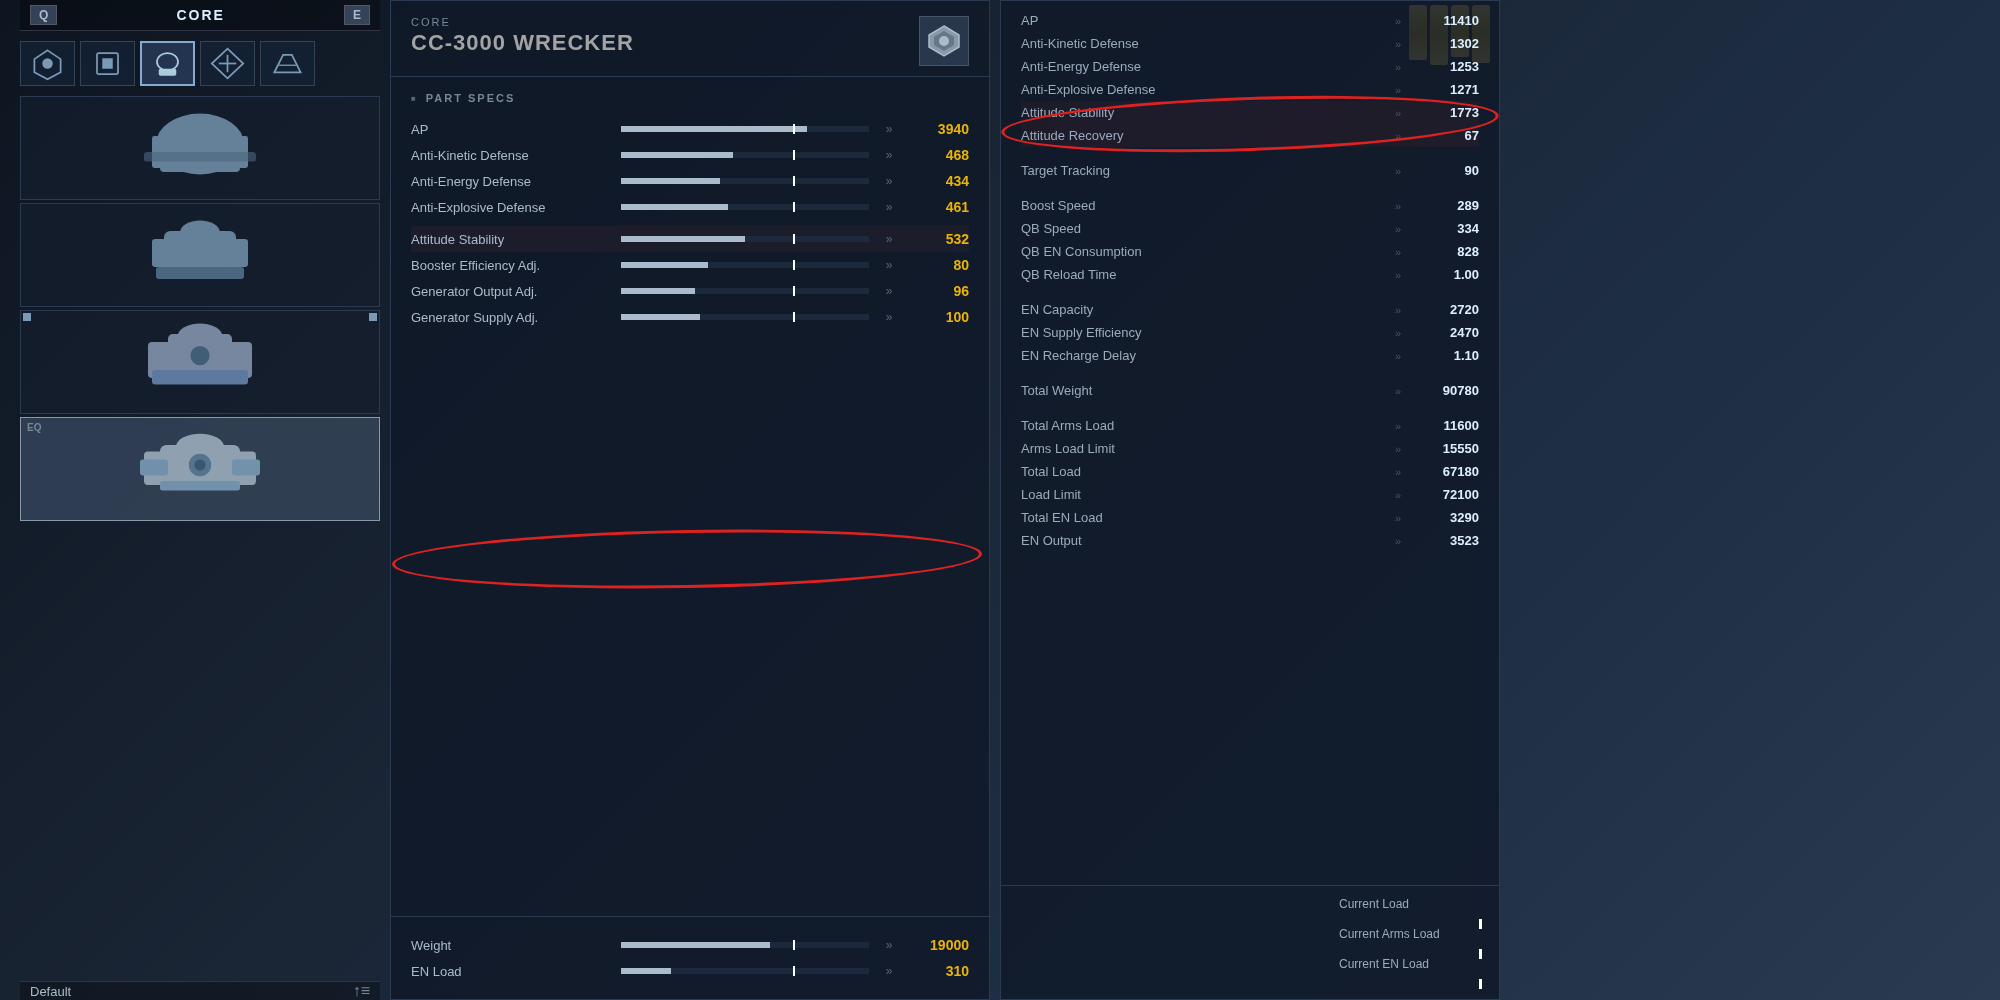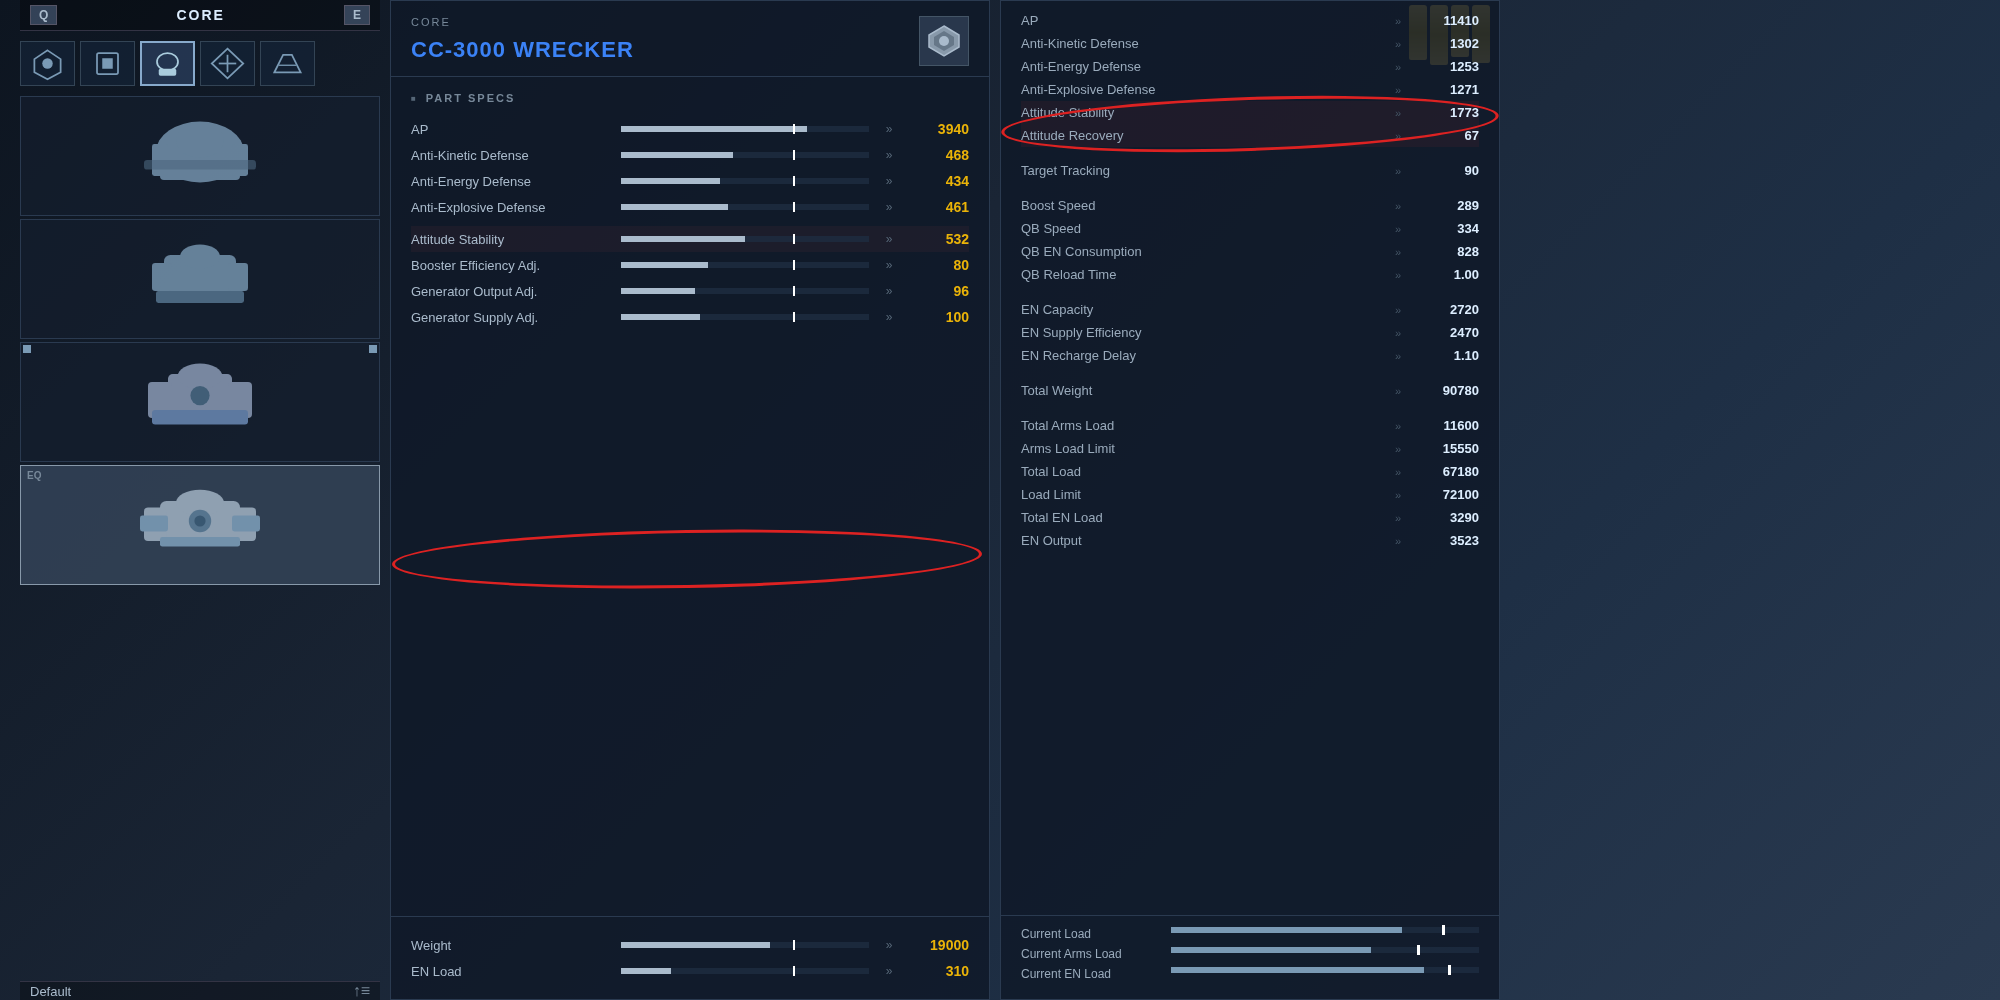--- a/index.html
+++ b/index.html
@@ -123,21 +123,21 @@
 
     
     .part-list {
       flex: 1;
       display: flex;
       flex-direction: column;
       gap: 3px;
     }
 
     .part-item {
-      height: 120px;
+      height: 104px;
       background: rgba(20,30,45,0.7);
       border: 1px solid #2a3a50;
       position: relative;
       cursor: pointer;
       display: flex;
       align-items: center;
       justify-content: center;
       overflow: hidden;
     }
 
@@ -196,24 +196,24 @@
 
     .part-type {
       font-size: 11px;
       color: #778899;
       letter-spacing: 2px;
       text-transform: uppercase;
     }
 
     .part-name {
       font-size: 22px;
-      color: #3b82f6;
+      color: #a3a3a3;
       font-weight: bold;
       letter-spacing: 1px;
-      margin-top: 9px;
+      margin-top: 2px;
     }
 
     .part-icon-badge {
       width: 50px;
       height: 50px;
       background: rgba(80,100,130,0.4);
       border: 1px solid #445566;
       display: flex;
       align-items: center;
       justify-content: center;
@@ -370,23 +370,24 @@
     }
 
     
     .load-bars-section {
       padding: 8px 20px 15px;
       border-top: 1px solid #2a3a50;
     }
 
     .load-bar-row {
       display: flex;
-      align-items: flex-start;
+      align-items: flex-end;
       gap: 10px;
       padding: 3px 0;
+      flex-direction: column;
     }
 
     .load-bar-name {
       width: 140px;
       font-size: 12px;
       color: #9aabbc;
     }
 
     .load-bar-track {
       flex: 1;

